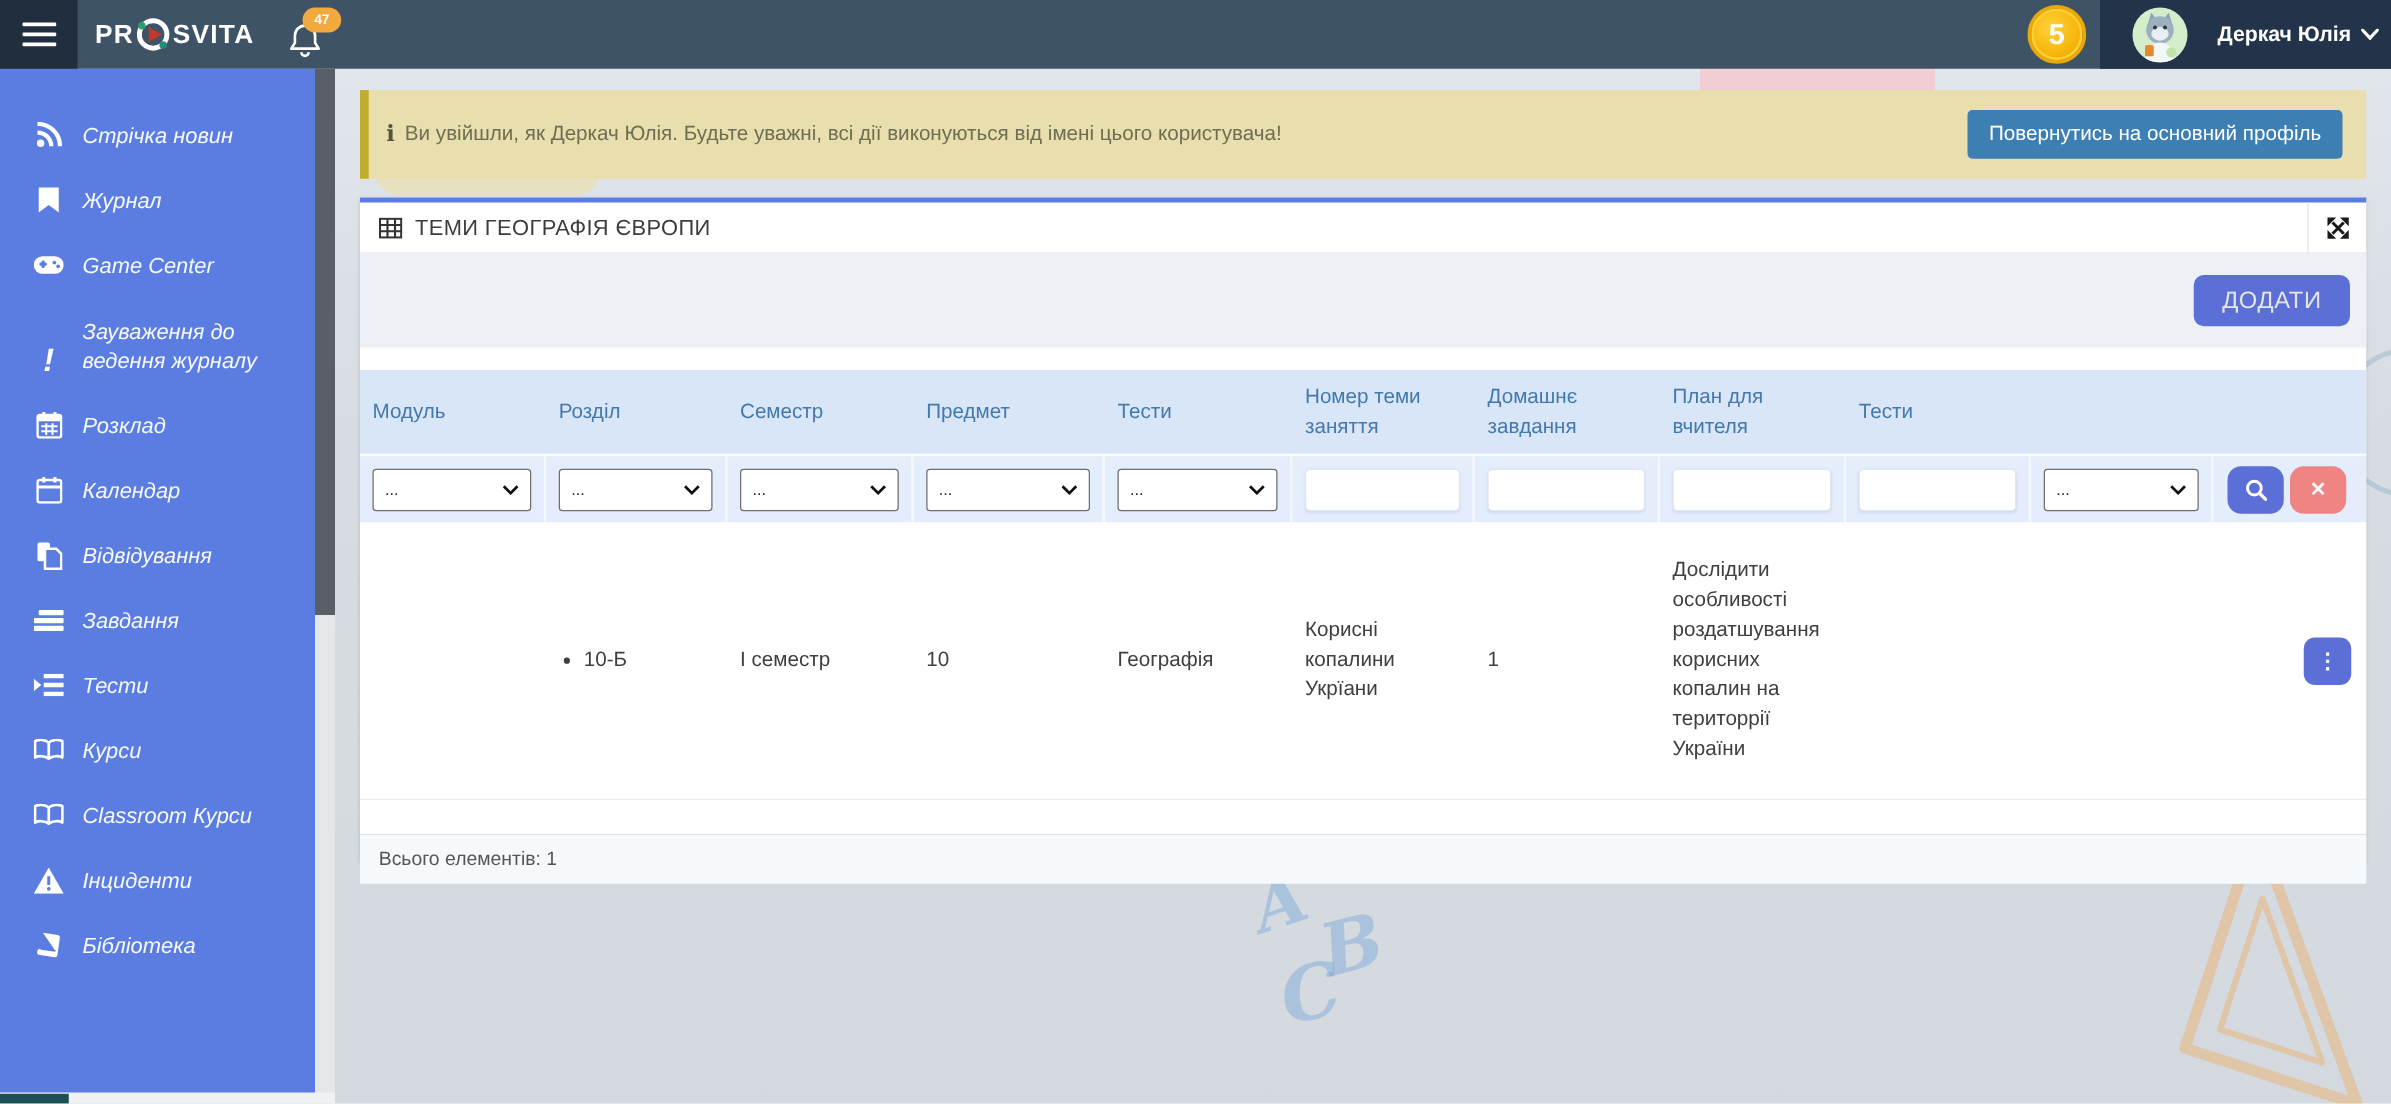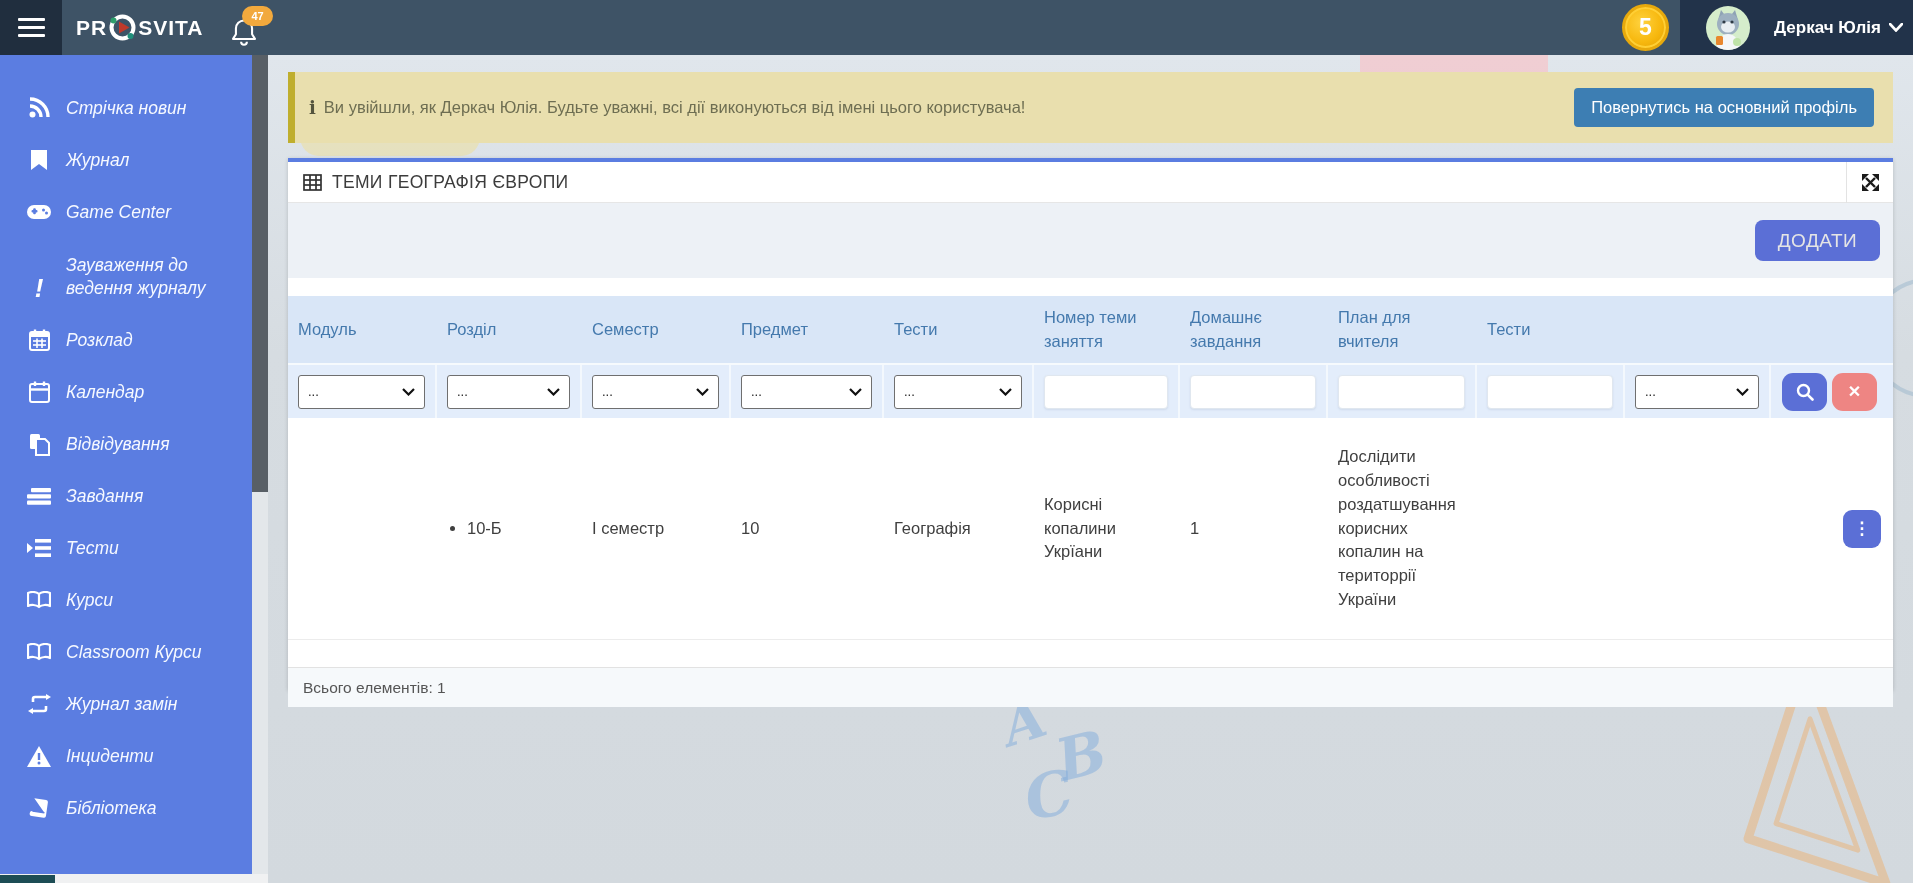--- a/index.html
+++ b/index.html
@@ -258,31 +258,20 @@
 
     <div class="side-item">
       <span class="ic">
           <svg width="24" height="18" viewBox="0 0 24 18">
             <path d="M12 3 C9 0.5 4 0.5 1 2 v13 c3-1.5 8-1.5 11 1 c3-2.5 8-2.5 11-1 v-13 c-3-1.5-8-1.5-11 1 z M12 3 v13" fill="none" stroke="#fff" stroke-width="2.2" stroke-linejoin="round"></path>
           </svg>
         </span>
       <span class="lbl">Classroom Курси</span>
     </div>
 
-    <div class="side-item">
-      <span class="ic">
-          <svg width="23" height="20" viewBox="0 0 23 20">
-            <path d="M5 8 V5 a2 2 0 0 1 2-2 h11" fill="none" stroke="#fff" stroke-width="2.6"></path>
-            <polygon points="18,0 23,3 18,6" fill="#fff"></polygon>
-            <path d="M18 12 v3 a2 2 0 0 1 -2 2 H5" fill="none" stroke="#fff" stroke-width="2.6"></path>
-            <polygon points="5,14 0,17 5,20" fill="#fff"></polygon>
-          </svg>
-        </span>
-      <span class="lbl">Журнал замін</span>
-    </div>
 
 
     <div class="side-item">
       <span class="ic">
           <svg width="24" height="21" viewBox="0 0 24 21">
             <path d="M12 0 L24 21 H0 Z" fill="#fff"></path>
             <rect x="10.8" y="7" width="2.4" height="7" fill="#5b7de1"></rect>
             <circle cx="12" cy="17" r="1.5" fill="#5b7de1"></circle>
           </svg>
         </span>

